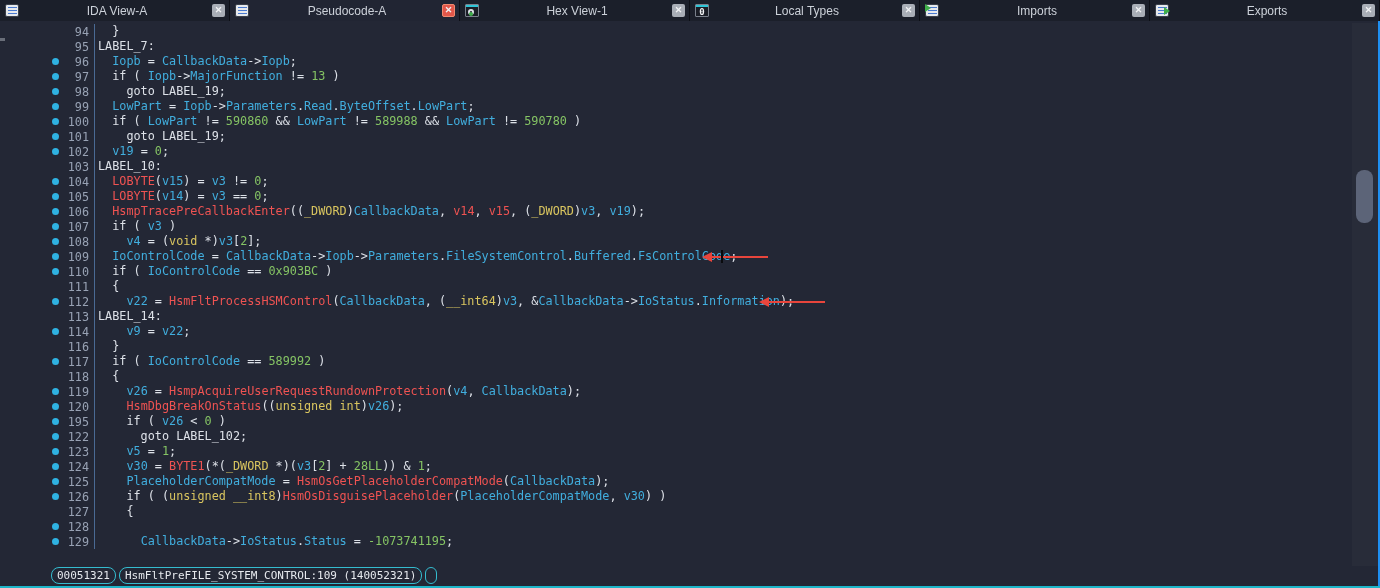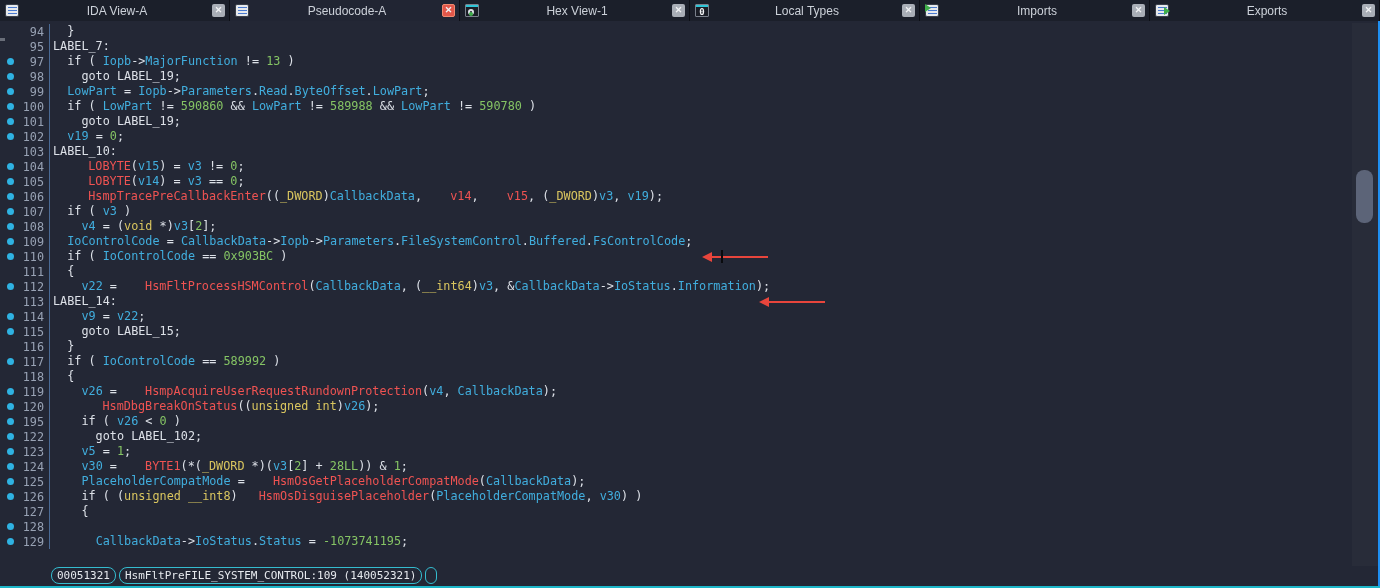--- a/index.html
+++ b/index.html
@@ -32,28 +32,28 @@
              background:#3fae4a; border-radius:50%; }
   .ic-zero { position:absolute; left:0; right:0; top:4px; text-align:center;
              color:#f0f2f4; font:bold 9px "DejaVu Sans Mono", monospace; }
   .ic-flag-l { position:absolute; left:1px; top:1px; width:0; height:0;
                border-top:4px solid transparent; border-bottom:4px solid transparent; border-left:6px solid #3fae4a; }
   .ic-flag-r { position:absolute; right:0px; top:4px; width:0; height:0;
                border-top:4px solid transparent; border-bottom:4px solid transparent; border-left:6px solid #3fae4a; }
 
   
   #code { position:absolute; left:0; top:23px; width:1352px; height:543px;
-          padding-top:1px; overflow:hidden; background:#232735; }
+          padding-top:1px; overflow:hidden; background:#232735;padding-left:45px; }
   .line { height:15px; display:flex; font:11.8px "DejaVu Sans Mono", monospace; white-space:pre; }
   .gutter { flex:0 0 50px; position:relative; border-right:1px solid #4a6a94; }
   .dot { position:absolute; left:7px; top:4px; width:7px; height:7px; border-radius:50%; background:#2fb2e2; }
   .lnum { position:absolute; right:5px; top:1px; color:#98a2b4; }
   .ctext { padding-left:3px; line-height:15px; }
   .tk-p { color:#dde1e8; } .tk-v { color:#41aede; } .tk-n { color:#85c464; }
-  .tk-f { color:#ef5352;margin-left:21px; } .tk-t { color:#d9c55f; }
+  .tk-f { color:#ef5352; } .tk-t { color:#d9c55f; }
 
   .arrow { position:absolute; width:66px; height:10px; }
   .arrow::before { content:""; position:absolute; left:0; top:0;
                    border-top:5px solid transparent; border-bottom:5px solid transparent;
                    border-right:10px solid #e8453c; }
   .arrow::after { content:""; position:absolute; left:9px; right:0; top:4px; height:2px; background:#e8453c; }
   .cursor { position:absolute; width:2px; height:13px; background:#090a0d; }
 
   
   .scrollbar { position:absolute; left:1352px; top:23px; width:26px; height:543px; background:#282c39; }
@@ -134,20 +134,21 @@
         <div class="ic-flag-r"></div>
       </span>
       <span class="tab-label">Exports</span>
       <span class="tab-close">✕</span>
     </div>
   </div>
 
 <div id="code">
     <div class="line"><div class="gutter"><span class="lnum">94</span></div><div class="ctext"><span class="tk-p">  }</span></div></div>
     <div class="line"><div class="gutter"><span class="lnum">95</span></div><div class="ctext"><span class="tk-p">LABEL_7:</span></div></div>
+    <div class="line"><div class="gutter"><span class="dot"></span><span class="lnum">96</span></div><div class="ctext"><span class="tk-p">  </span><span class="tk-v">Iopb</span><span class="tk-p"> = </span><span class="tk-v">CallbackData</span><span class="tk-p">-&gt;</span><span class="tk-v">Iopb</span><span class="tk-p">;</span></div></div>
     <div class="line"><div class="gutter"><span class="dot"></span><span class="lnum">97</span></div><div class="ctext"><span class="tk-p">  if ( </span><span class="tk-v">Iopb</span><span class="tk-p">-&gt;</span><span class="tk-v">MajorFunction</span><span class="tk-p"> != </span><span class="tk-n">13</span><span class="tk-p"> )</span></div></div>
     <div class="line"><div class="gutter"><span class="dot"></span><span class="lnum">98</span></div><div class="ctext"><span class="tk-p">    goto LABEL_19;</span></div></div>
     <div class="line"><div class="gutter"><span class="dot"></span><span class="lnum">99</span></div><div class="ctext"><span class="tk-p">  </span><span class="tk-v">LowPart</span><span class="tk-p"> = </span><span class="tk-v">Iopb</span><span class="tk-p">-&gt;</span><span class="tk-v">Parameters</span><span class="tk-p">.</span><span class="tk-v">Read</span><span class="tk-p">.</span><span class="tk-v">ByteOffset</span><span class="tk-p">.</span><span class="tk-v">LowPart</span><span class="tk-p">;</span></div></div>
     <div class="line"><div class="gutter"><span class="dot"></span><span class="lnum">100</span></div><div class="ctext"><span class="tk-p">  if ( </span><span class="tk-v">LowPart</span><span class="tk-p"> != </span><span class="tk-n">590860</span><span class="tk-p"> &amp;&amp; </span><span class="tk-v">LowPart</span><span class="tk-p"> != </span><span class="tk-n">589988</span><span class="tk-p"> &amp;&amp; </span><span class="tk-v">LowPart</span><span class="tk-p"> != </span><span class="tk-n">590780</span><span class="tk-p"> )</span></div></div>
     <div class="line"><div class="gutter"><span class="dot"></span><span class="lnum">101</span></div><div class="ctext"><span class="tk-p">    goto LABEL_19;</span></div></div>
     <div class="line"><div class="gutter"><span class="dot"></span><span class="lnum">102</span></div><div class="ctext"><span class="tk-p">  </span><span class="tk-v">v19</span><span class="tk-p"> = </span><span class="tk-n">0</span><span class="tk-p">;</span></div></div>
     <div class="line"><div class="gutter"><span class="lnum">103</span></div><div class="ctext"><span class="tk-p">LABEL_10:</span></div></div>
     <div class="line"><div class="gutter"><span class="dot"></span><span class="lnum">104</span></div><div class="ctext"><span class="tk-p">  </span><span class="tk-f">LOBYTE</span><span class="tk-p">(</span><span class="tk-v">v15</span><span class="tk-p">) = </span><span class="tk-v">v3</span><span class="tk-p"> != </span><span class="tk-n">0</span><span class="tk-p">;</span></div></div>
     <div class="line"><div class="gutter"><span class="dot"></span><span class="lnum">105</span></div><div class="ctext"><span class="tk-p">  </span><span class="tk-f">LOBYTE</span><span class="tk-p">(</span><span class="tk-v">v14</span><span class="tk-p">) = </span><span class="tk-v">v3</span><span class="tk-p"> == </span><span class="tk-n">0</span><span class="tk-p">;</span></div></div>
     <div class="line"><div class="gutter"><span class="dot"></span><span class="lnum">106</span></div><div class="ctext"><span class="tk-p">  </span><span class="tk-f">HsmpTracePreCallbackEnter</span><span class="tk-p">((</span><span class="tk-t">_DWORD</span><span class="tk-p">)</span><span class="tk-v">CallbackData</span><span class="tk-p">, </span><span class="tk-f">v14</span><span class="tk-p">, </span><span class="tk-f">v15</span><span class="tk-p">, (</span><span class="tk-t">_DWORD</span><span class="tk-p">)</span><span class="tk-v">v3</span><span class="tk-p">, </span><span class="tk-v">v19</span><span class="tk-p">);</span></div></div>
@@ -155,21 +156,20 @@
     <div class="line"><div class="gutter"><span class="dot"></span><span class="lnum">108</span></div><div class="ctext"><span class="tk-p">    </span><span class="tk-v">v4</span><span class="tk-p"> = (</span><span class="tk-t">void</span><span class="tk-p"> *)</span><span class="tk-v">v3</span><span class="tk-p">[</span><span class="tk-n">2</span><span class="tk-p">];</span></div></div>
     <div class="line"><div class="gutter"><span class="dot"></span><span class="lnum">109</span></div><div class="ctext"><span class="tk-p">  </span><span class="tk-v">IoControlCode</span><span class="tk-p"> = </span><span class="tk-v">CallbackData</span><span class="tk-p">-&gt;</span><span class="tk-v">Iopb</span><span class="tk-p">-&gt;</span><span class="tk-v">Parameters</span><span class="tk-p">.</span><span class="tk-v">FileSystemControl</span><span class="tk-p">.</span><span class="tk-v">Buffered</span><span class="tk-p">.</span><span class="tk-v">FsControlCode</span><span class="tk-p">;</span></div></div>
     <div class="arrow" style="left: 702.36px; top: 228.5px;"></div>
     <div class="cursor" style="left: 721.36px; top: 227px;"></div>
     <div class="line"><div class="gutter"><span class="dot"></span><span class="lnum">110</span></div><div class="ctext"><span class="tk-p">  if ( </span><span class="tk-v">IoControlCode</span><span class="tk-p"> == </span><span class="tk-n">0x903BC</span><span class="tk-p"> )</span></div></div>
     <div class="line"><div class="gutter"><span class="lnum">111</span></div><div class="ctext"><span class="tk-p">  {</span></div></div>
     <div class="line"><div class="gutter"><span class="dot"></span><span class="lnum">112</span></div><div class="ctext"><span class="tk-p">    </span><span class="tk-v">v22</span><span class="tk-p"> = </span><span class="tk-f">HsmFltProcessHSMControl</span><span class="tk-p">(</span><span class="tk-v">CallbackData</span><span class="tk-p">, (</span><span class="tk-t">__int64</span><span class="tk-p">)</span><span class="tk-v">v3</span><span class="tk-p">, &amp;</span><span class="tk-v">CallbackData</span><span class="tk-p">-&gt;</span><span class="tk-v">IoStatus</span><span class="tk-p">.</span><span class="tk-v">Information</span><span class="tk-p">);</span></div></div>
     <div class="arrow" style="left: 759.192px; top: 273.5px;"></div>
     <div class="line"><div class="gutter"><span class="lnum">113</span></div><div class="ctext"><span class="tk-p">LABEL_14:</span></div></div>
     <div class="line"><div class="gutter"><span class="dot"></span><span class="lnum">114</span></div><div class="ctext"><span class="tk-p">    </span><span class="tk-v">v9</span><span class="tk-p"> = </span><span class="tk-v">v22</span><span class="tk-p">;</span></div></div>
-    <div class="line"><div class="gutter"><span class="dot"></span><span class="lnum">115</span></div><div class="ctext"><span class="tk-p">    goto LABEL_15;</span></div></div>
     <div class="line"><div class="gutter"><span class="lnum">116</span></div><div class="ctext"><span class="tk-p">  }</span></div></div>
     <div class="line"><div class="gutter"><span class="dot"></span><span class="lnum">117</span></div><div class="ctext"><span class="tk-p">  if ( </span><span class="tk-v">IoControlCode</span><span class="tk-p"> == </span><span class="tk-n">589992</span><span class="tk-p"> )</span></div></div>
     <div class="line"><div class="gutter"><span class="lnum">118</span></div><div class="ctext"><span class="tk-p">  {</span></div></div>
     <div class="line"><div class="gutter"><span class="dot"></span><span class="lnum">119</span></div><div class="ctext"><span class="tk-p">    </span><span class="tk-v">v26</span><span class="tk-p"> = </span><span class="tk-f">HsmpAcquireUserRequestRundownProtection</span><span class="tk-p">(</span><span class="tk-v">v4</span><span class="tk-p">, </span><span class="tk-v">CallbackData</span><span class="tk-p">);</span></div></div>
     <div class="line"><div class="gutter"><span class="dot"></span><span class="lnum">120</span></div><div class="ctext"><span class="tk-p">    </span><span class="tk-f">HsmDbgBreakOnStatus</span><span class="tk-p">((</span><span class="tk-t">unsigned int</span><span class="tk-p">)</span><span class="tk-v">v26</span><span class="tk-p">);</span></div></div>
     <div class="line"><div class="gutter"><span class="dot"></span><span class="lnum">195</span></div><div class="ctext"><span class="tk-p">    if ( </span><span class="tk-v">v26</span><span class="tk-p"> &lt; </span><span class="tk-n">0</span><span class="tk-p"> )</span></div></div>
     <div class="line"><div class="gutter"><span class="dot"></span><span class="lnum">122</span></div><div class="ctext"><span class="tk-p">      goto LABEL_102;</span></div></div>
     <div class="line"><div class="gutter"><span class="dot"></span><span class="lnum">123</span></div><div class="ctext"><span class="tk-p">    </span><span class="tk-v">v5</span><span class="tk-p"> = </span><span class="tk-n">1</span><span class="tk-p">;</span></div></div>
     <div class="line"><div class="gutter"><span class="dot"></span><span class="lnum">124</span></div><div class="ctext"><span class="tk-p">    </span><span class="tk-v">v30</span><span class="tk-p"> = </span><span class="tk-f">BYTE1</span><span class="tk-p">(*(</span><span class="tk-t">_DWORD</span><span class="tk-p"> *)(</span><span class="tk-v">v3</span><span class="tk-p">[</span><span class="tk-n">2</span><span class="tk-p">] + </span><span class="tk-n">28LL</span><span class="tk-p">)) &amp; </span><span class="tk-n">1</span><span class="tk-p">;</span></div></div>
     <div class="line"><div class="gutter"><span class="dot"></span><span class="lnum">125</span></div><div class="ctext"><span class="tk-p">    </span><span class="tk-v">PlaceholderCompatMode</span><span class="tk-p"> = </span><span class="tk-f">HsmOsGetPlaceholderCompatMode</span><span class="tk-p">(</span><span class="tk-v">CallbackData</span><span class="tk-p">);</span></div></div>

